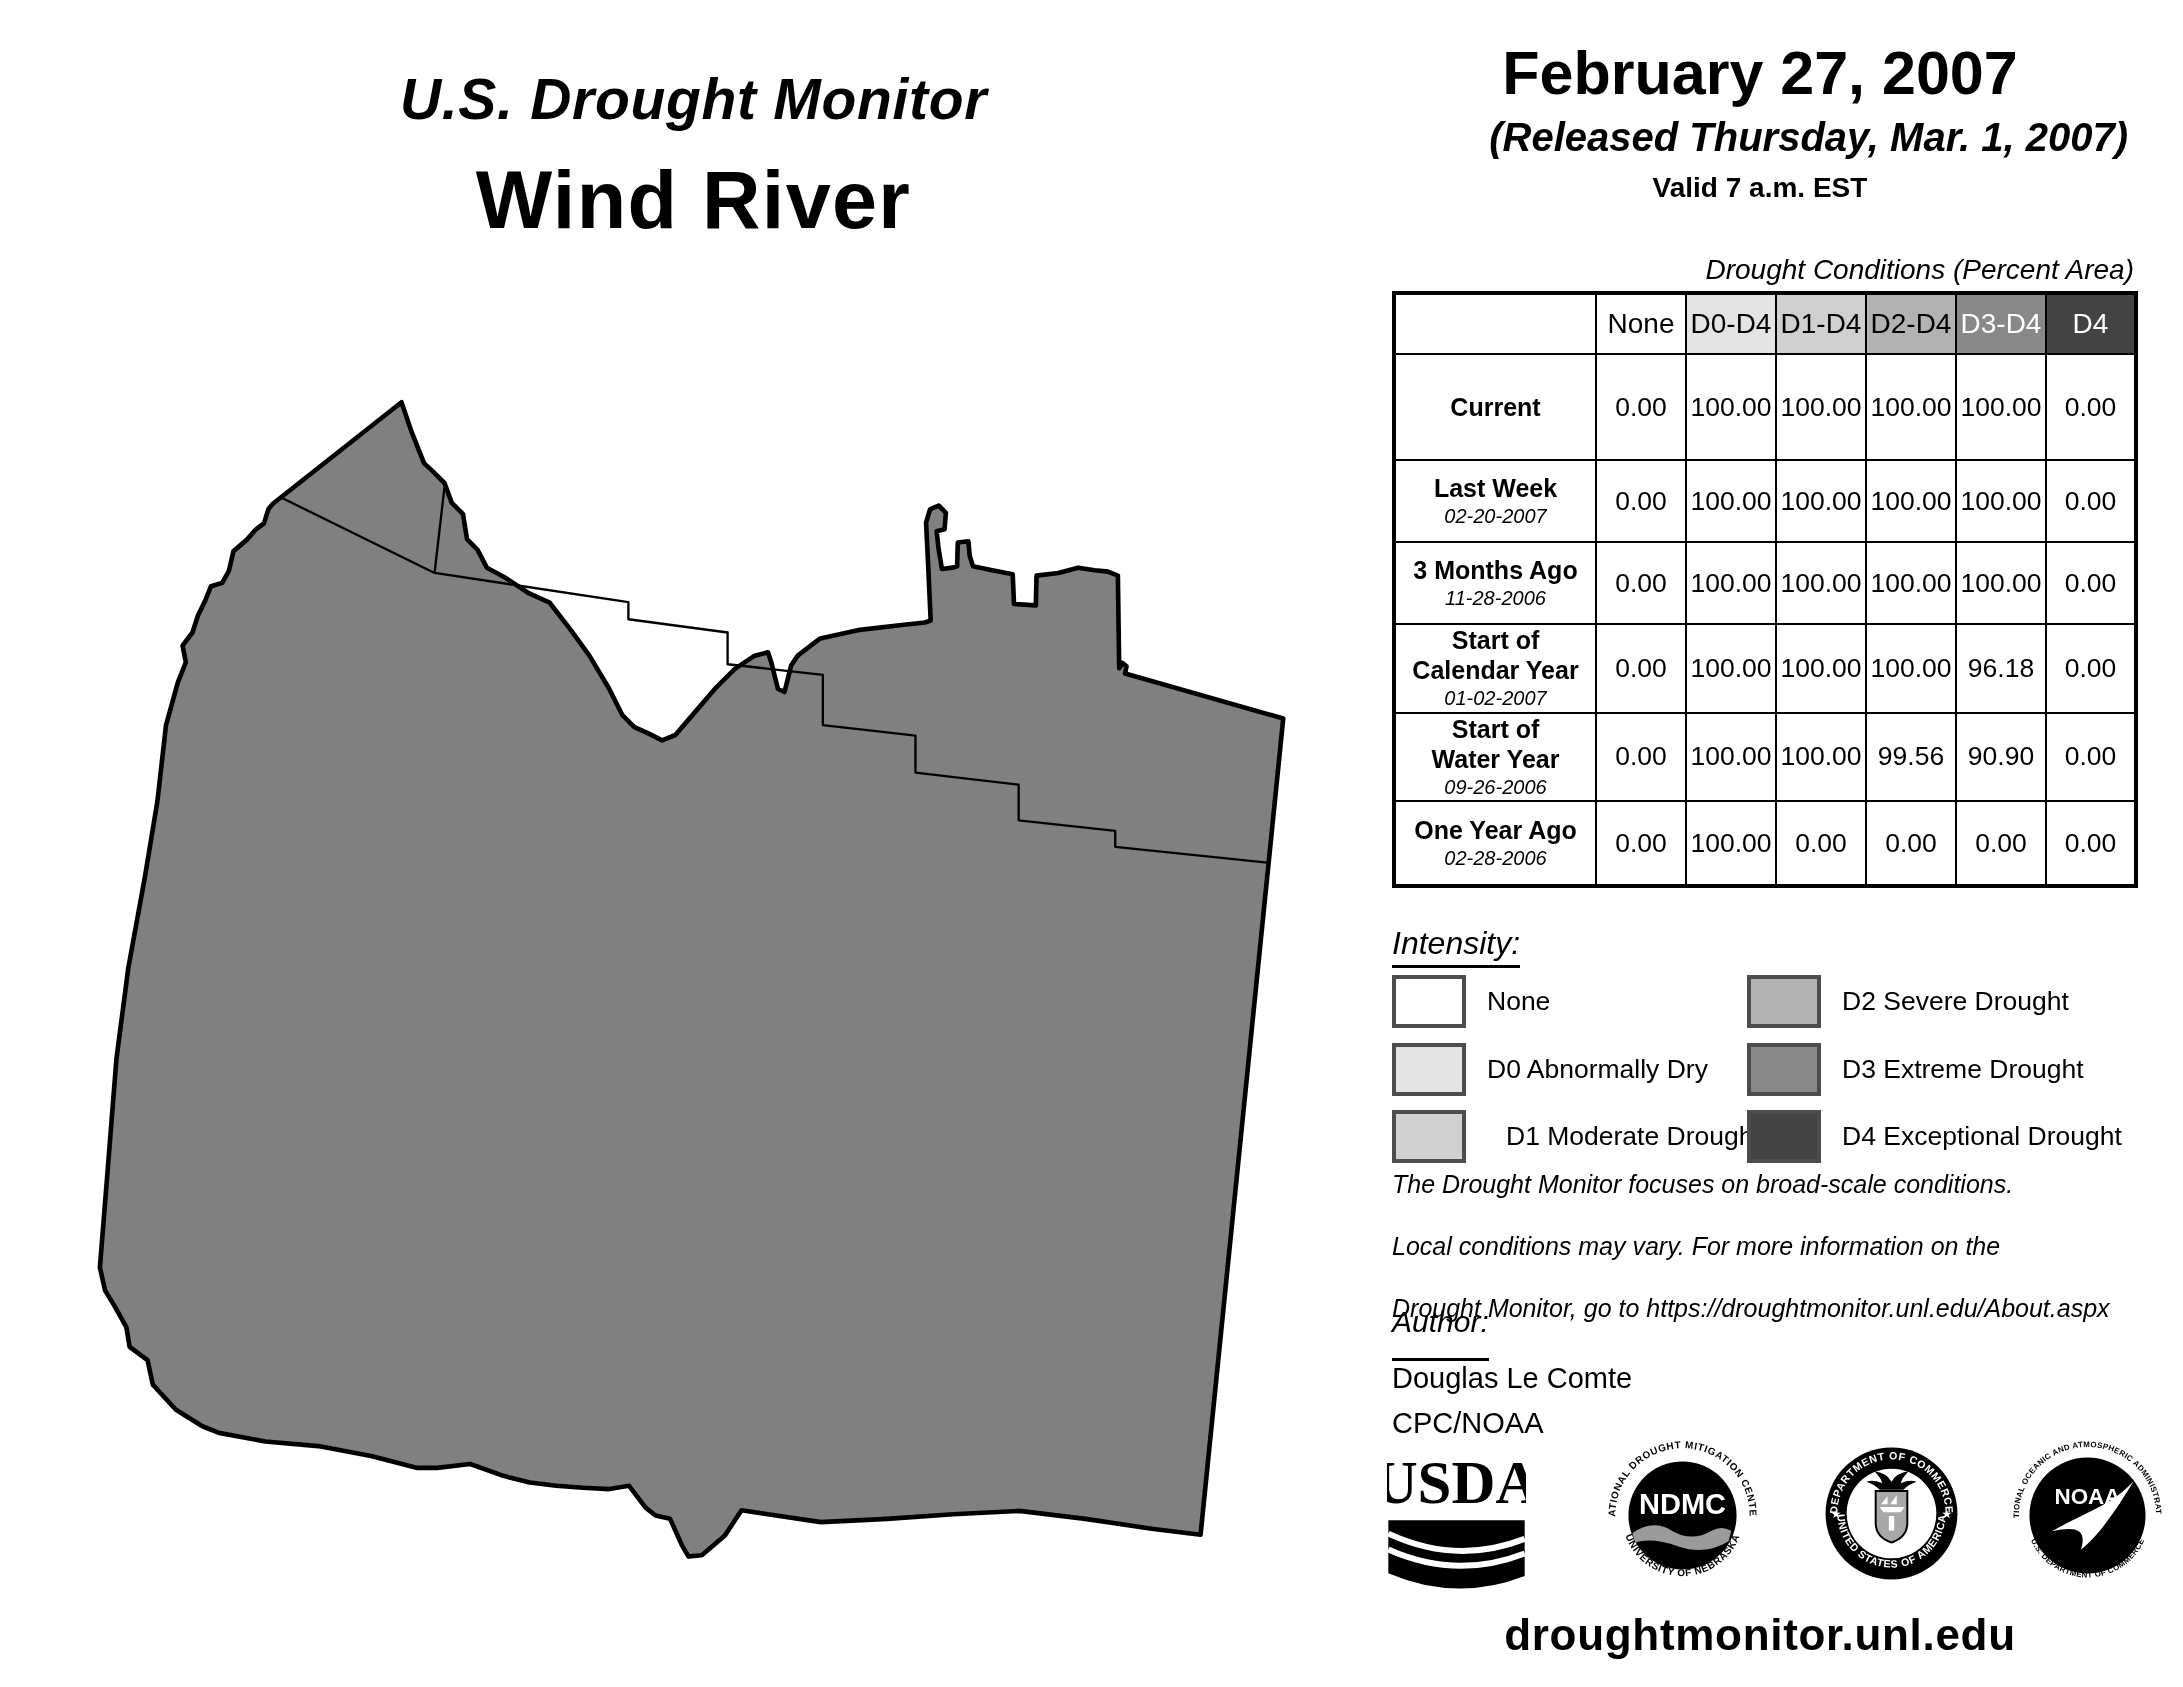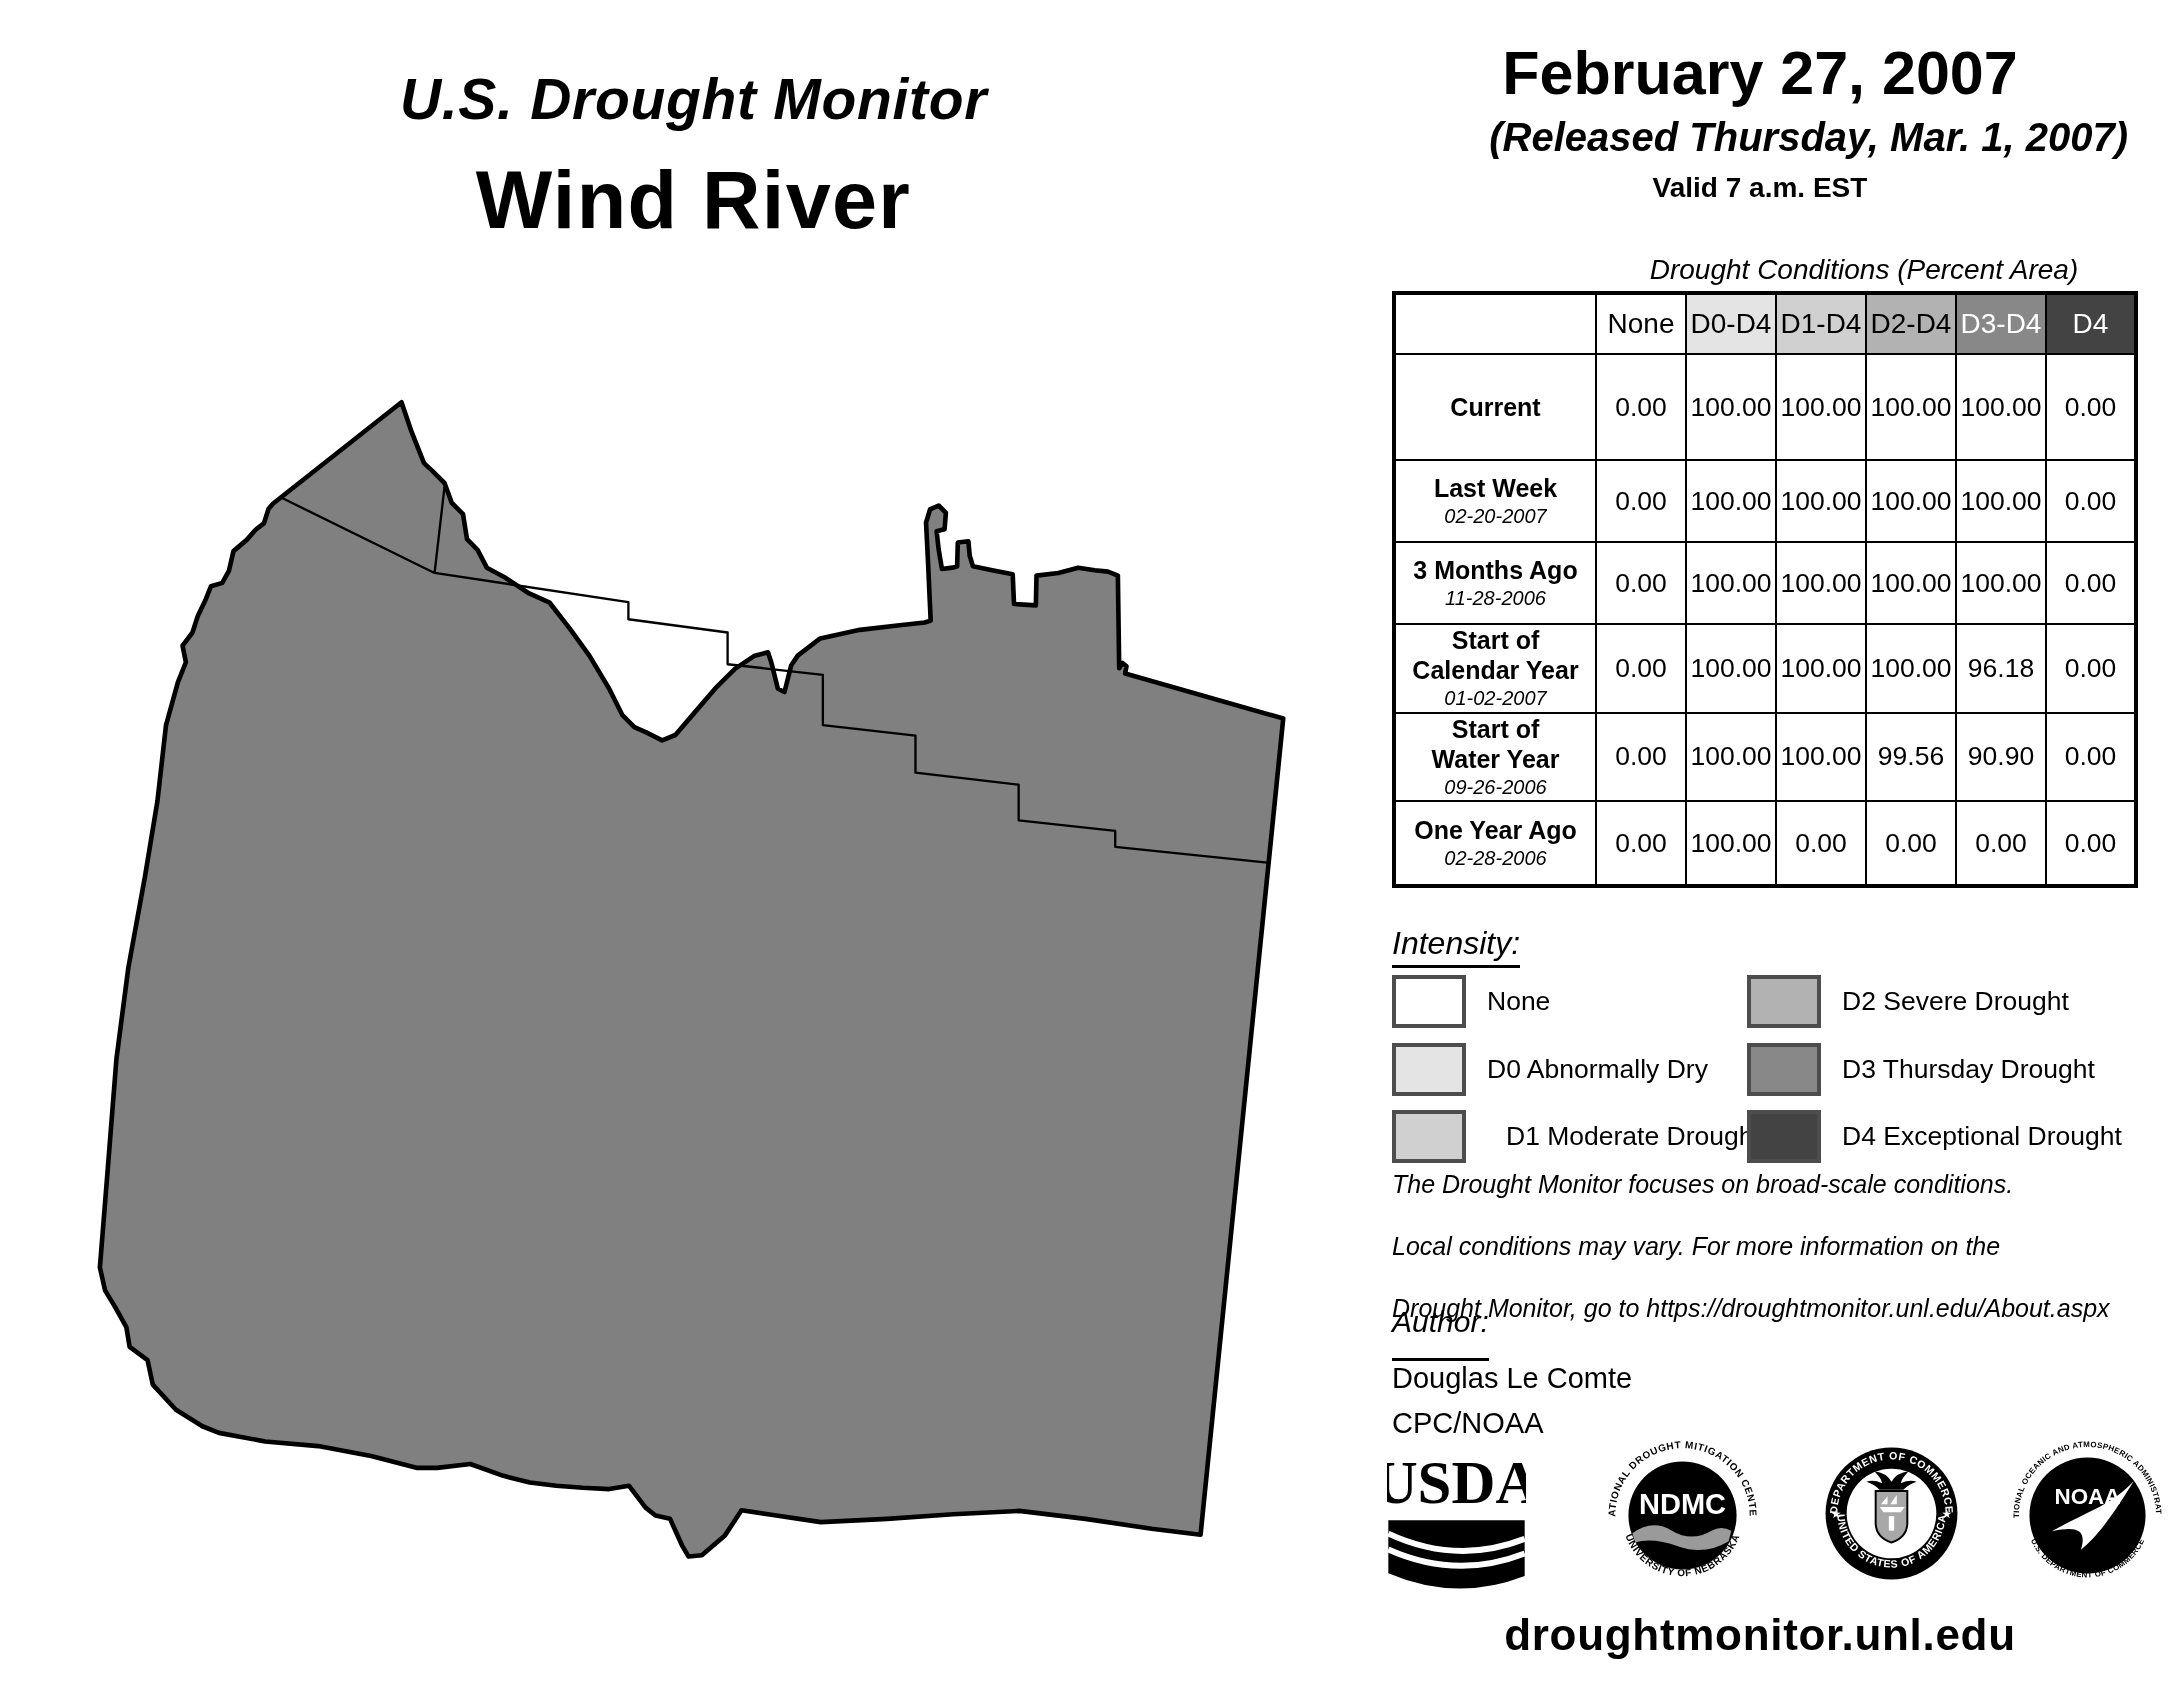--- a/index.html
+++ b/index.html
@@ -12,21 +12,21 @@
   #title-line1{position:relative;margin-top:66px;font-size:57px;font-weight:bold;font-style:italic;letter-spacing:0.7px;}
   #title-line2{position:relative;margin-top:22px;font-size:81px;font-weight:bold;letter-spacing:1.3px;}
 
   
   #rel-block{left:1392px;top:0;width:736px;text-align:center;}
   #rel-date{position:relative;margin-top:38px;font-size:61px;font-weight:bold;}
   #rel-released{position:relative;margin-top:6.6px;font-size:40px;font-weight:bold;font-style:italic;text-align:right;}
   #rel-valid{position:relative;margin-top:12px;font-size:28px;font-weight:bold;}
 
   
-  #tbl-title{left:1594px;top:254px;width:540px;text-align:center;font-size:28px;font-style:italic;}
+  #tbl-title{left:1594px;top:254px;width:540px;text-align:right;font-size:28px;font-style:italic;}
   #cond-table{left:1392px;top:291px;border-collapse:collapse;table-layout:fixed;}
   #cond-table td,#cond-table th{border:2.6px solid #000;padding:0;overflow:hidden;}
   #cond-table{border:4px solid #000;}
   #cond-table th.blank{border:none;background:#fff;}
   .col-label{width:202px;} .col-d{width:90px;}
   .hdr{height:58px;text-align:center;font-size:28px;font-weight:normal;}
   .hdr.light{color:#000;} .hdr.dark{color:#fff;}
   .rh0{height:106px;} .rh1{height:82px;} .rh2{height:82px;}
   .rh3{height:79px;} .rh4{height:79px;} .rh5{height:85px;}
   .rowlabel{text-align:center;vertical-align:middle;background:#fff;}
@@ -212,21 +212,21 @@
   <div id="leg-2" class="leg-item">
     <div class="sw" style="background: rgb(208, 208, 208);"></div>
     <div class="leg-label">D1 Moderate Drought</div>
   </div>
   <div id="leg-3" class="leg-item">
     <div class="sw" style="background: rgb(178, 178, 178);"></div>
     <div class="leg-label">D2 Severe Drought</div>
   </div>
   <div id="leg-4" class="leg-item">
     <div class="sw" style="background: rgb(136, 136, 136);"></div>
-    <div class="leg-label">D3 Thursday Drought</div>
+    <div class="leg-label">D3 Extreme Drought</div>
   </div>
   <div id="leg-5" class="leg-item">
     <div class="sw" style="background: rgb(67, 67, 67);"></div>
     <div class="leg-label">D4 Exceptional Drought</div>
   </div>
 
   <div id="disc-1" class="abs disc">The Drought Monitor focuses on broad-scale conditions.</div>
   <div id="disc-2" class="abs disc">Local conditions may vary. For more information on the</div>
   <div id="disc-3" class="abs disc">Drought Monitor, go to https://droughtmonitor.unl.edu/About.aspx</div>
 

